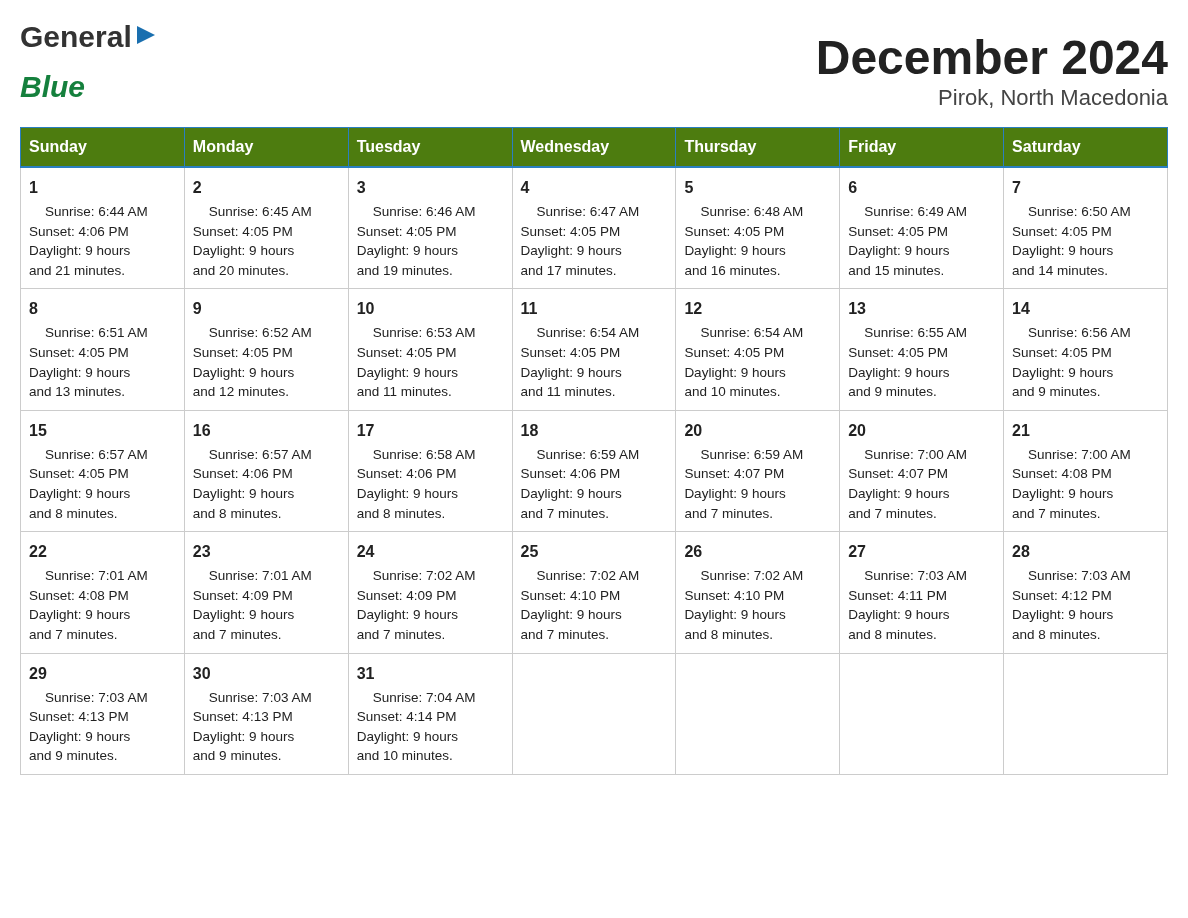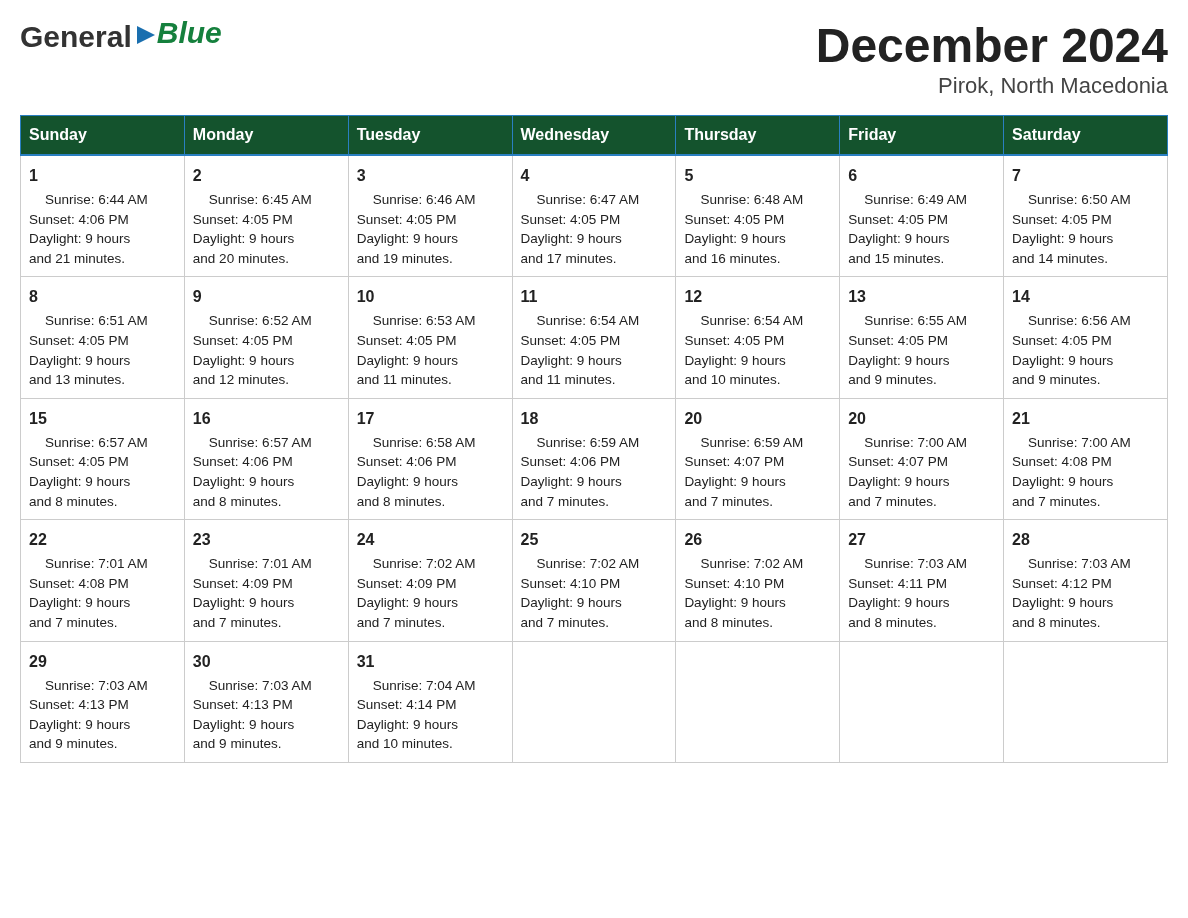--- a/index.html
+++ b/index.html
@@ -11,43 +11,45 @@
       min-height: 918px;
     }
     .header {
       display: flex;
       justify-content: space-between;
       align-items: flex-start;
       margin-bottom: 16px;
     }
     .logo {
       display: flex;
-      flex-direction: row;
+      flex-direction: column;
       align-items: flex-start;
+      gap: 20px;
     }
     .title-block {
       text-align: right;
     }
     .month-title {
       font-size: 48px;
       font-weight: bold;
       color: #222;
       line-height: 1.1;
+      margin-top: 12px;
     }
     .location-title {
       font-size: 22px;
       color: #444;
     }
     table {
       width: 100%;
       border-collapse: collapse;
       table-layout: fixed;
     }
     thead tr th {
-      background-color: #14532d;
+      background-color: #4d7c0f;
       color: #fff;
       font-size: 16px;
       font-weight: bold;
       padding: 10px 8px;
       text-align: left;
       border: 1px solid #2a7fc1;
     }
     tbody tr td {
       vertical-align: top;
       padding: 8px 8px;

